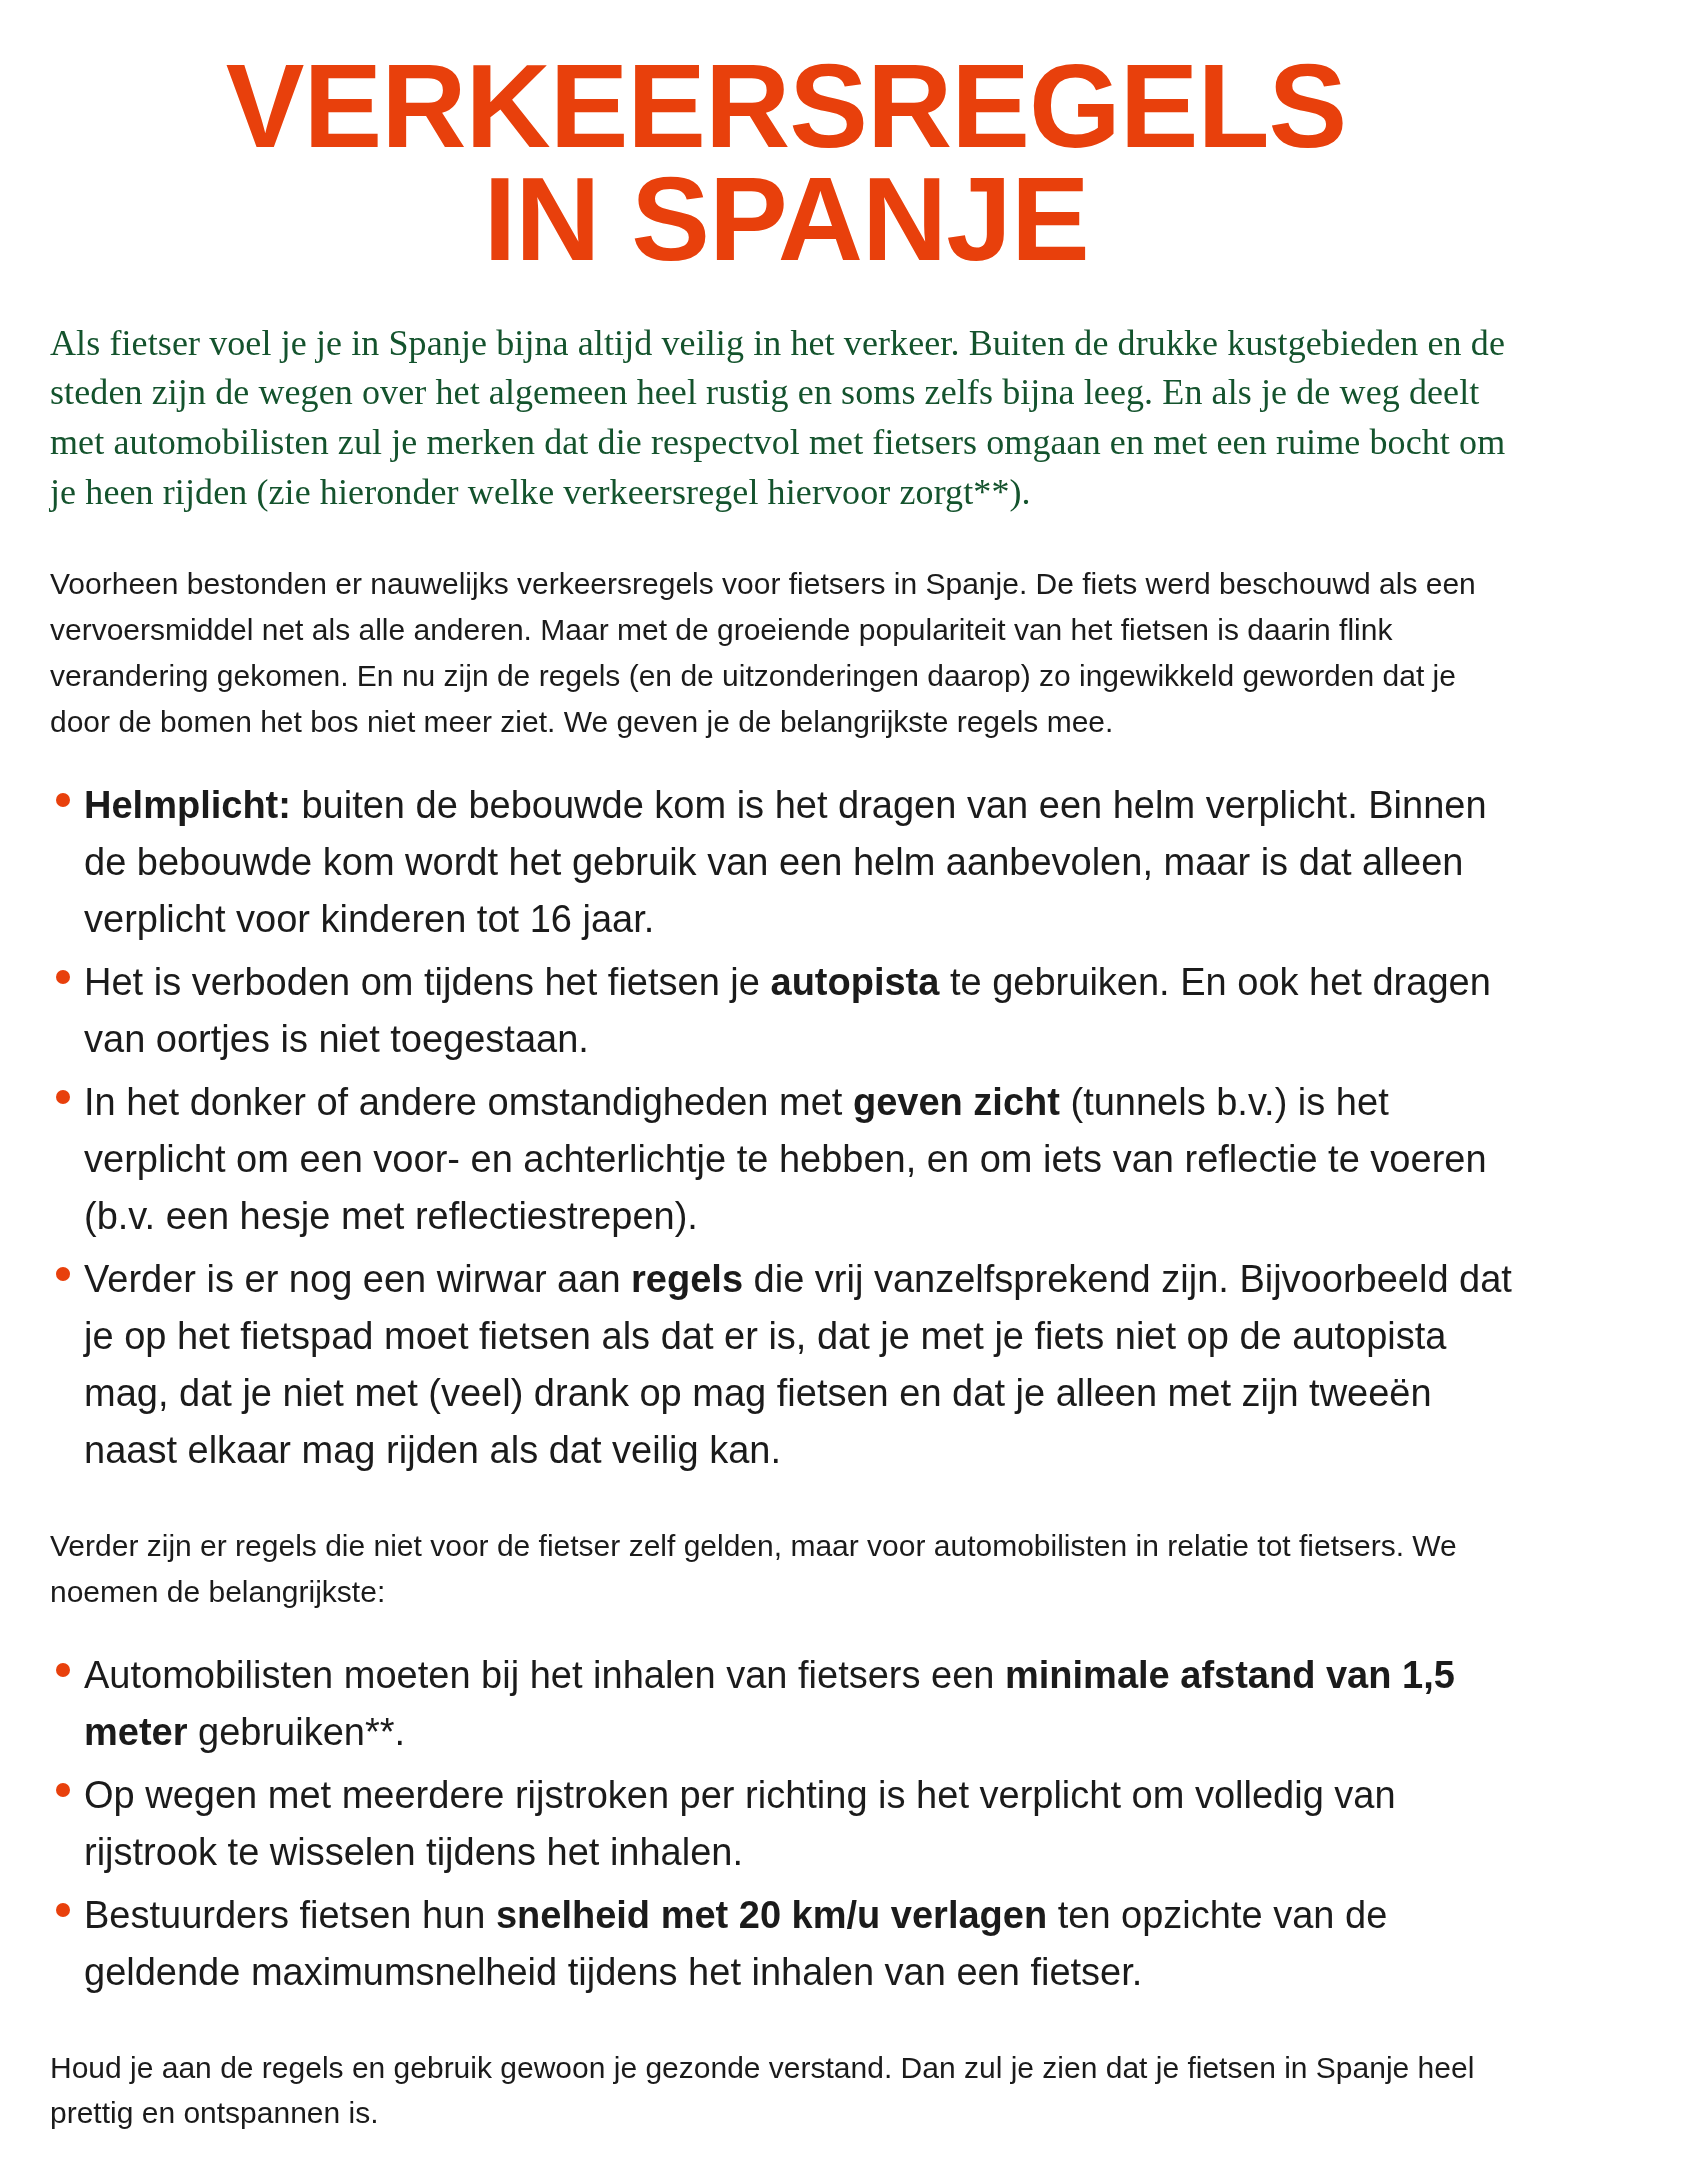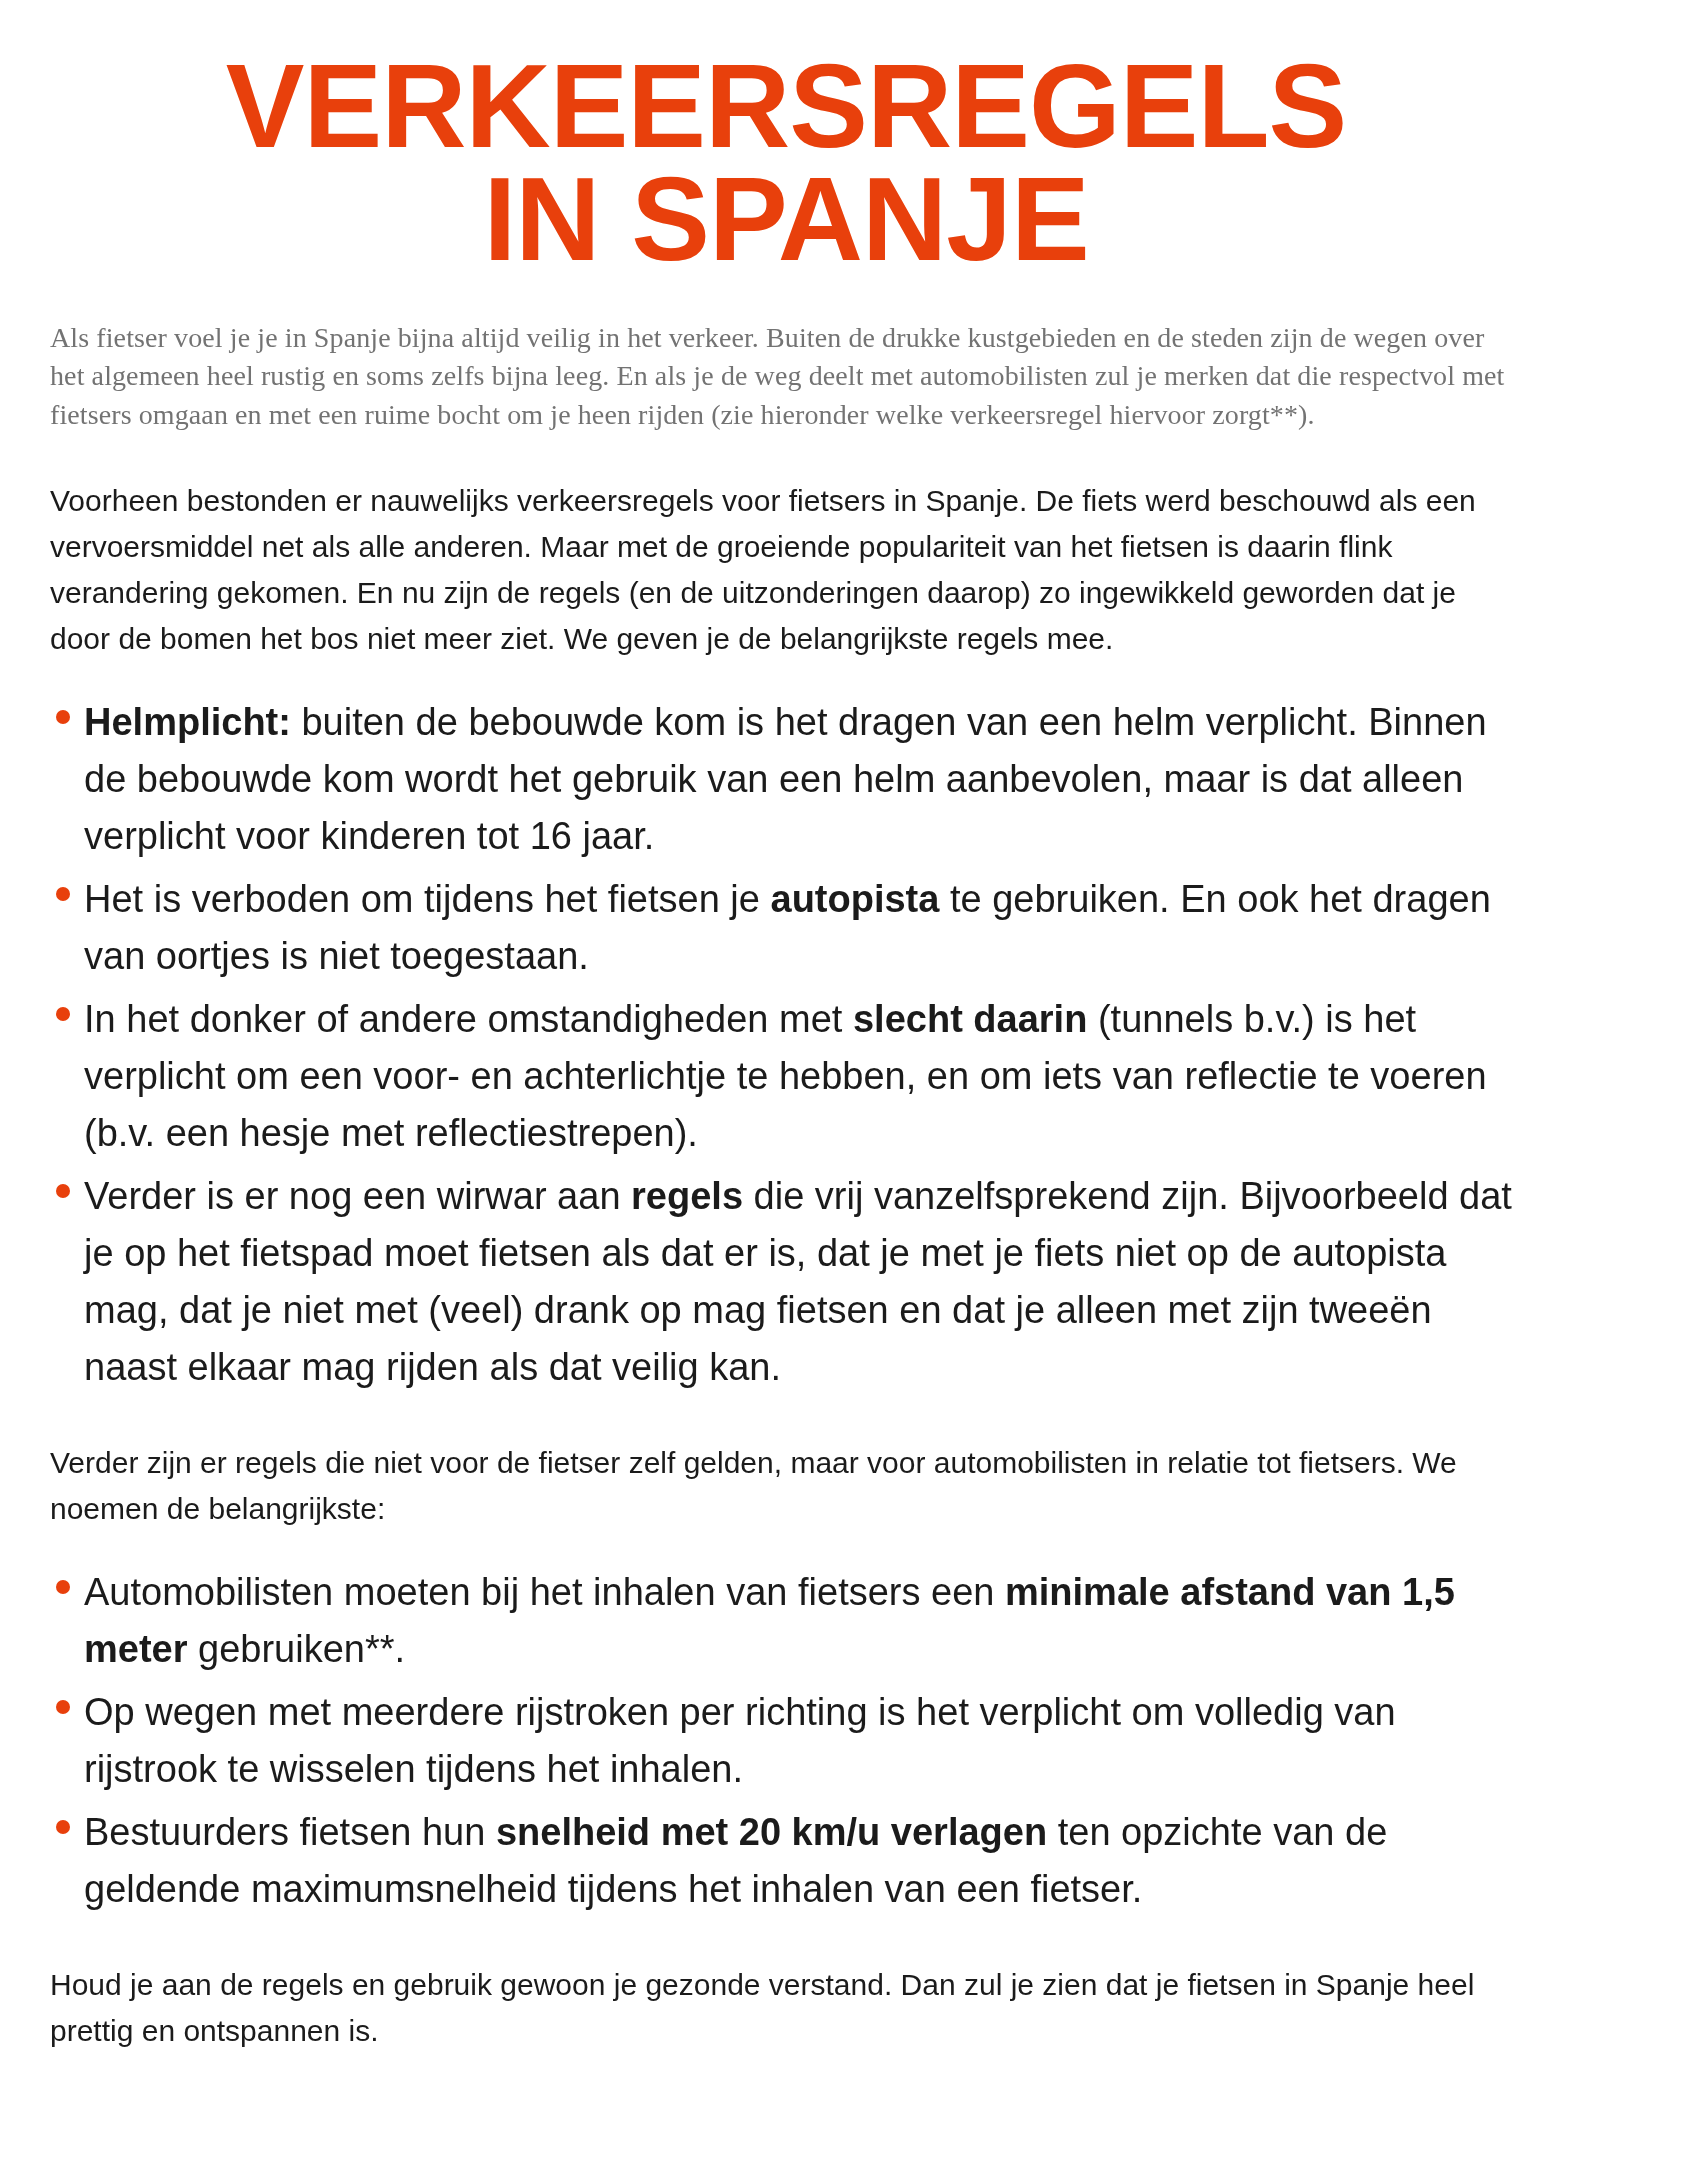--- a/index.html
+++ b/index.html
@@ -32,23 +32,23 @@
     margin: 10px 0 0 0;
     text-transform: uppercase;
   }
   .title .line2 {
     display: block;
   }
 
   
   .intro {
     font-family: "Liberation Serif", serif;
-    font-size: 28px;
+    font-size: 36px;
     line-height: 1.38;
-    color: #737373;
+    color: #14532d;
     margin: 42px 0 0 0;
     letter-spacing: 0.1px;
   }
 
   
   .para {
     font-family: "Liberation Sans", sans-serif;
     font-size: 30px;
     line-height: 1.53;
     color: #1b1b1b;
@@ -96,21 +96,21 @@
   <p class="para">Voorheen bestonden er nauwelijks verkeersregels voor fietsers in Spanje.  De fiets werd beschouwd als een vervoersmiddel net als alle anderen. Maar met de groeiende populariteit van het fietsen is daarin flink verandering gekomen. En nu zijn de regels (en de uitzonderingen daarop) zo ingewikkeld geworden dat je door de bomen het bos niet meer ziet. We geven je de belangrijkste regels mee.</p>
 
   <ul class="bullets">
     <li>
       <b>Helmplicht:</b><span> buiten de bebouwde kom is het dragen van een helm verplicht. Binnen de bebouwde kom wordt het gebruik van een helm aanbevolen, maar is dat alleen verplicht voor kinderen tot 16 jaar.</span>
     </li>
     <li>
       <span>Het is verboden om tijdens het fietsen je </span><b>autopista</b><span> te gebruiken. En ook het dragen van oortjes is niet toegestaan.</span>
     </li>
     <li>
-      <span>In het donker of andere omstandigheden met </span><b>slecht daarin</b><span> (tunnels b.v.) is het verplicht om een voor- en achterlichtje te hebben, en om iets van reflectie te voeren (b.v. een hesje met reflectiestrepen).</span>
+      <span>In het donker of andere omstandigheden met </span><b>geven zicht</b><span> (tunnels b.v.) is het verplicht om een voor- en achterlichtje te hebben, en om iets van reflectie te voeren (b.v. een hesje met reflectiestrepen).</span>
     </li>
     <li>
       <span>Verder is er nog een wirwar aan </span><b>regels</b><span> die vrij vanzelfsprekend zijn. Bijvoorbeeld dat je op het fietspad moet fietsen als dat er is, dat je met je fiets niet op de autopista mag, dat je niet met (veel) drank op mag fietsen en dat je alleen met zijn tweeën naast elkaar mag rijden als dat veilig kan.</span>
     </li>
   </ul>
 
   <p class="para">Verder zijn er regels die niet voor de fietser zelf gelden, maar voor automobilisten in relatie tot fietsers. We noemen de belangrijkste:</p>
 
   <ul class="bullets">
     <li>

